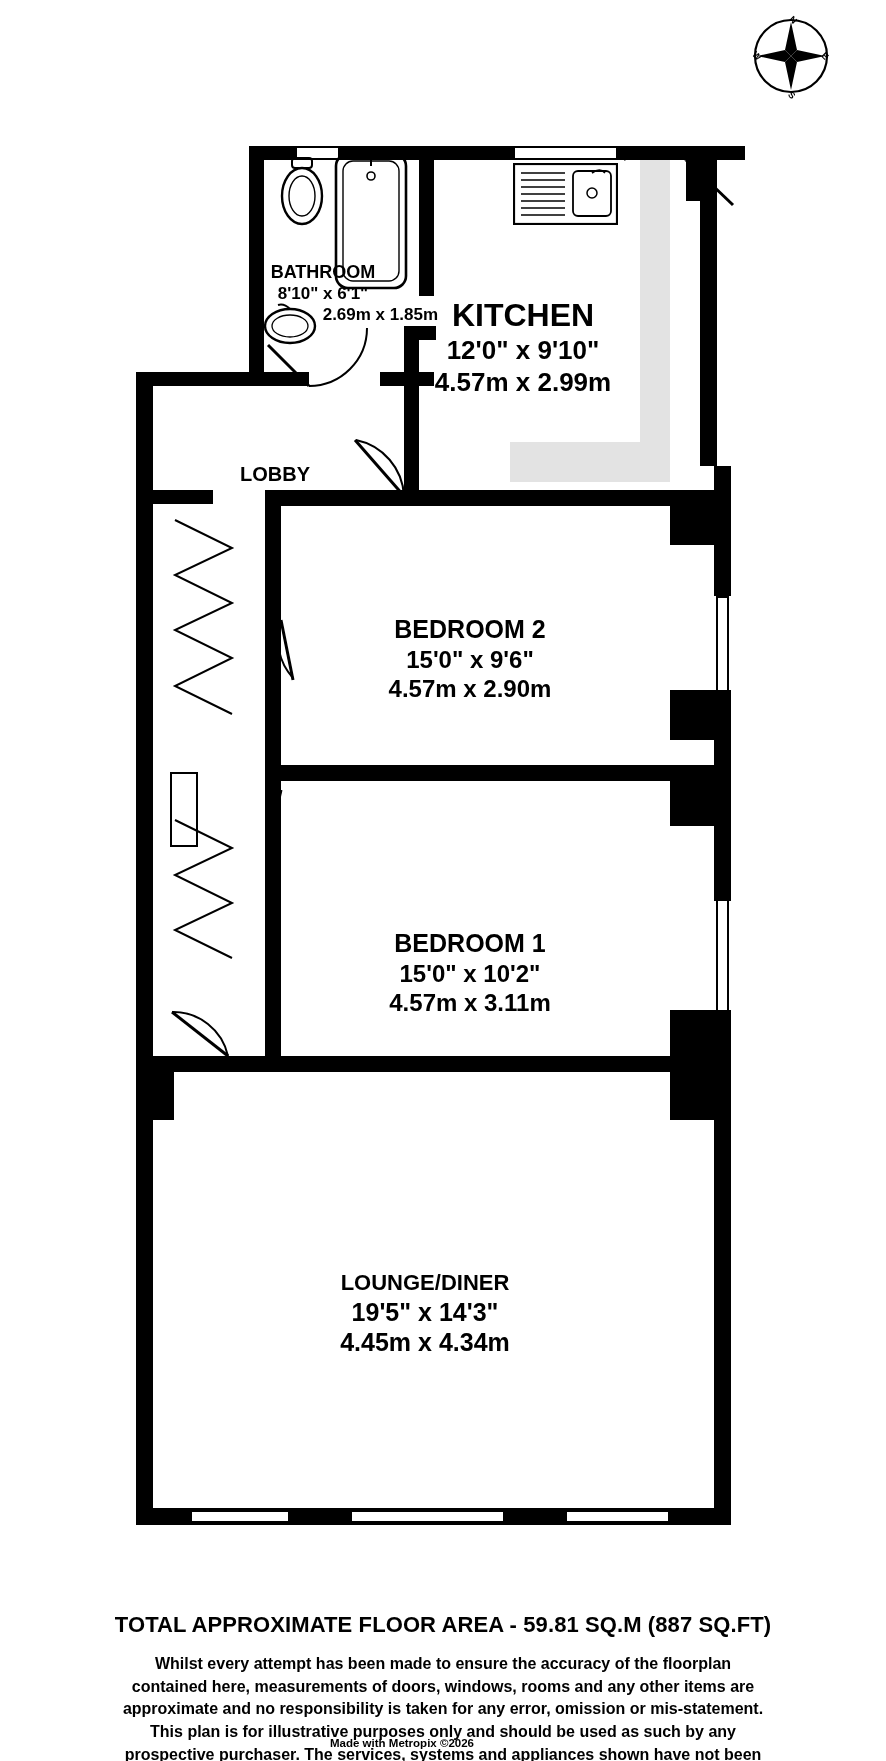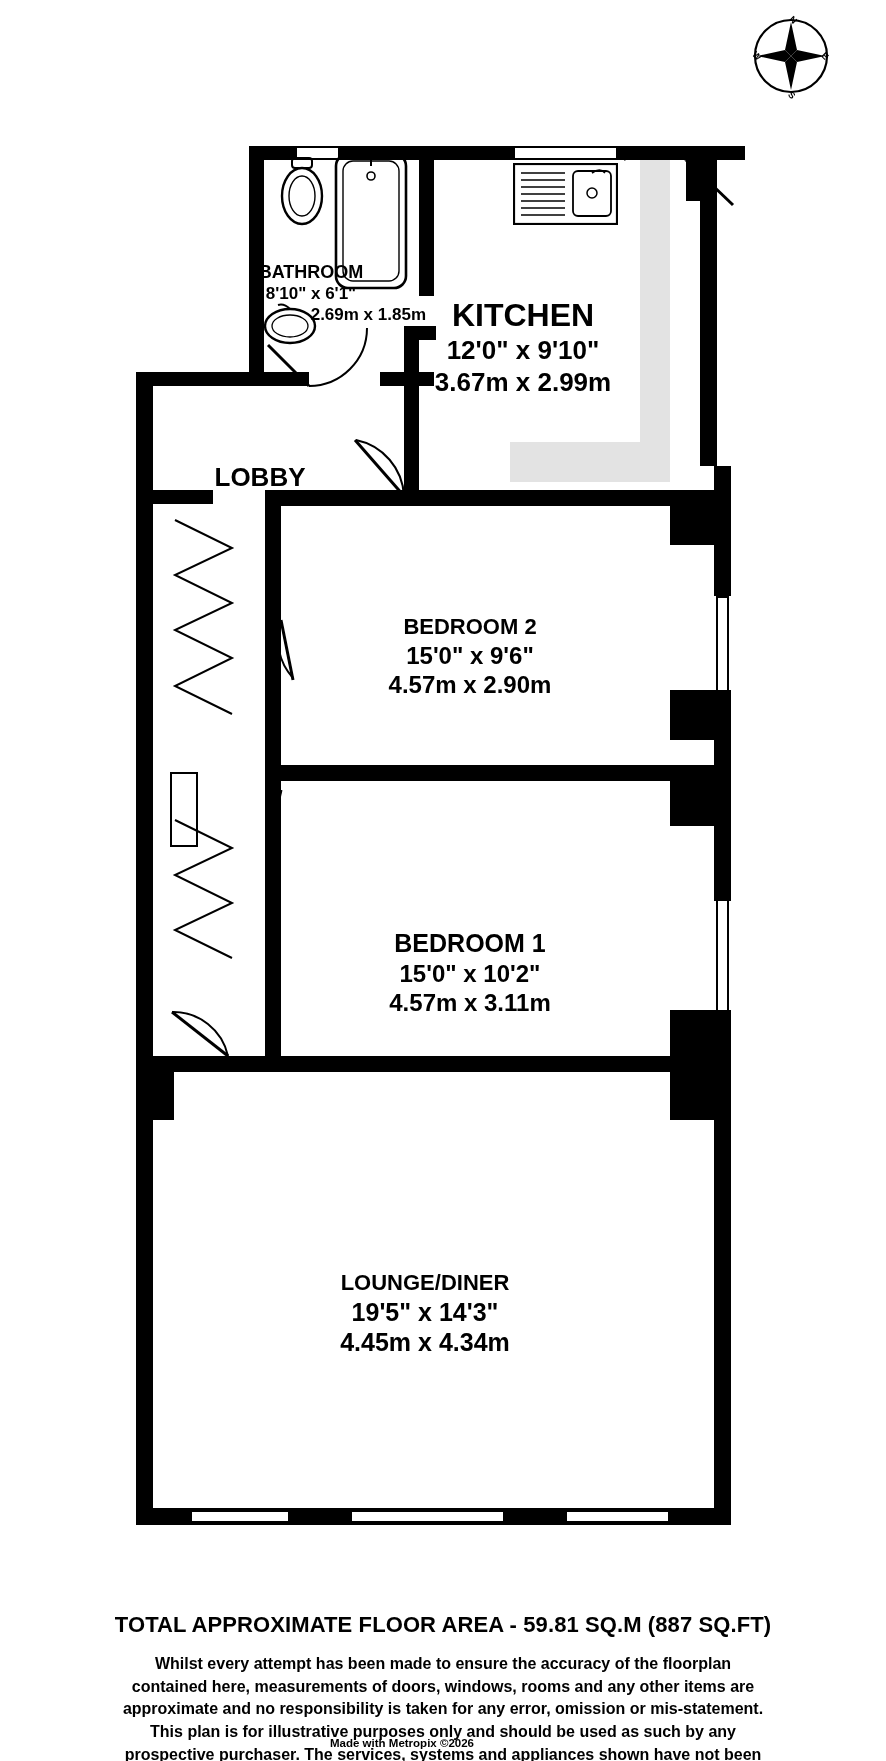--- a/index.html
+++ b/index.html
@@ -56,29 +56,29 @@
   }
   .room-label .nm { display: block; }
   .room-label .ft { display: block; }
   .room-label .mt { display: block; }
 
   .rl-kitchen { left: 378px; top: 296px; width: 290px; font-size: 27px; }
   .rl-kitchen .nm { font-size: 32px; }
   .rl-kitchen .ft { font-size: 26px; }
   .rl-kitchen .mt { font-size: 26px; }
 
-  .rl-bathroom { left: 196px; top: 262px; width: 230px; font-size: 18px; }
+  .rl-bathroom { left: 208px; top: 262px; width: 230px; font-size: 18px; }
   .rl-bathroom .nm { font-size: 18px; }
   .rl-bathroom .ft { font-size: 17px; }
   .rl-bathroom .mt { font-size: 17px; text-align: right; }
 
-  .rl-lobby { left: 160px; top: 462px; width: 200px; font-size: 26px; }
+  .rl-lobby { left: 175px; top: 462px; width: 200px; font-size: 20px; }
 
   .rl-bed2 { left: 300px; top: 614px; width: 340px; }
-  .rl-bed2 .nm { font-size: 22px; }
+  .rl-bed2 .nm { font-size: 25px; }
   .rl-bed2 .ft { font-size: 24px; }
   .rl-bed2 .mt { font-size: 24px; }
 
   .rl-bed1 { left: 300px; top: 928px; width: 340px; }
   .rl-bed1 .nm { font-size: 25px; }
   .rl-bed1 .ft { font-size: 24px; }
   .rl-bed1 .mt { font-size: 24px; }
 
   .rl-lounge { left: 255px; top: 1270px; width: 340px; }
   .rl-lounge .nm { font-size: 22px; }
@@ -267,21 +267,21 @@
 
   <div class="room-label rl-bathroom">
     <span class="nm">BATHROOM</span>
     <span class="ft">8'10"  x 6'1"</span>
     <span class="mt">2.69m  x 1.85m</span>
   </div>
 
   <div class="room-label rl-kitchen">
     <span class="nm">KITCHEN</span>
     <span class="ft">12'0"   x 9'10"</span>
-    <span class="mt">3.67m  x 2.99m</span>
+    <span class="mt">4.57m  x 2.99m</span>
   </div>
 
   <div class="room-label rl-lobby">
     <span class="nm">LOBBY</span>
   </div>
 
   <div class="room-label rl-bed2">
     <span class="nm">BEDROOM 2</span>
     <span class="ft">15'0"   x 9'6"</span>
     <span class="mt">4.57m  x 2.90m</span>

